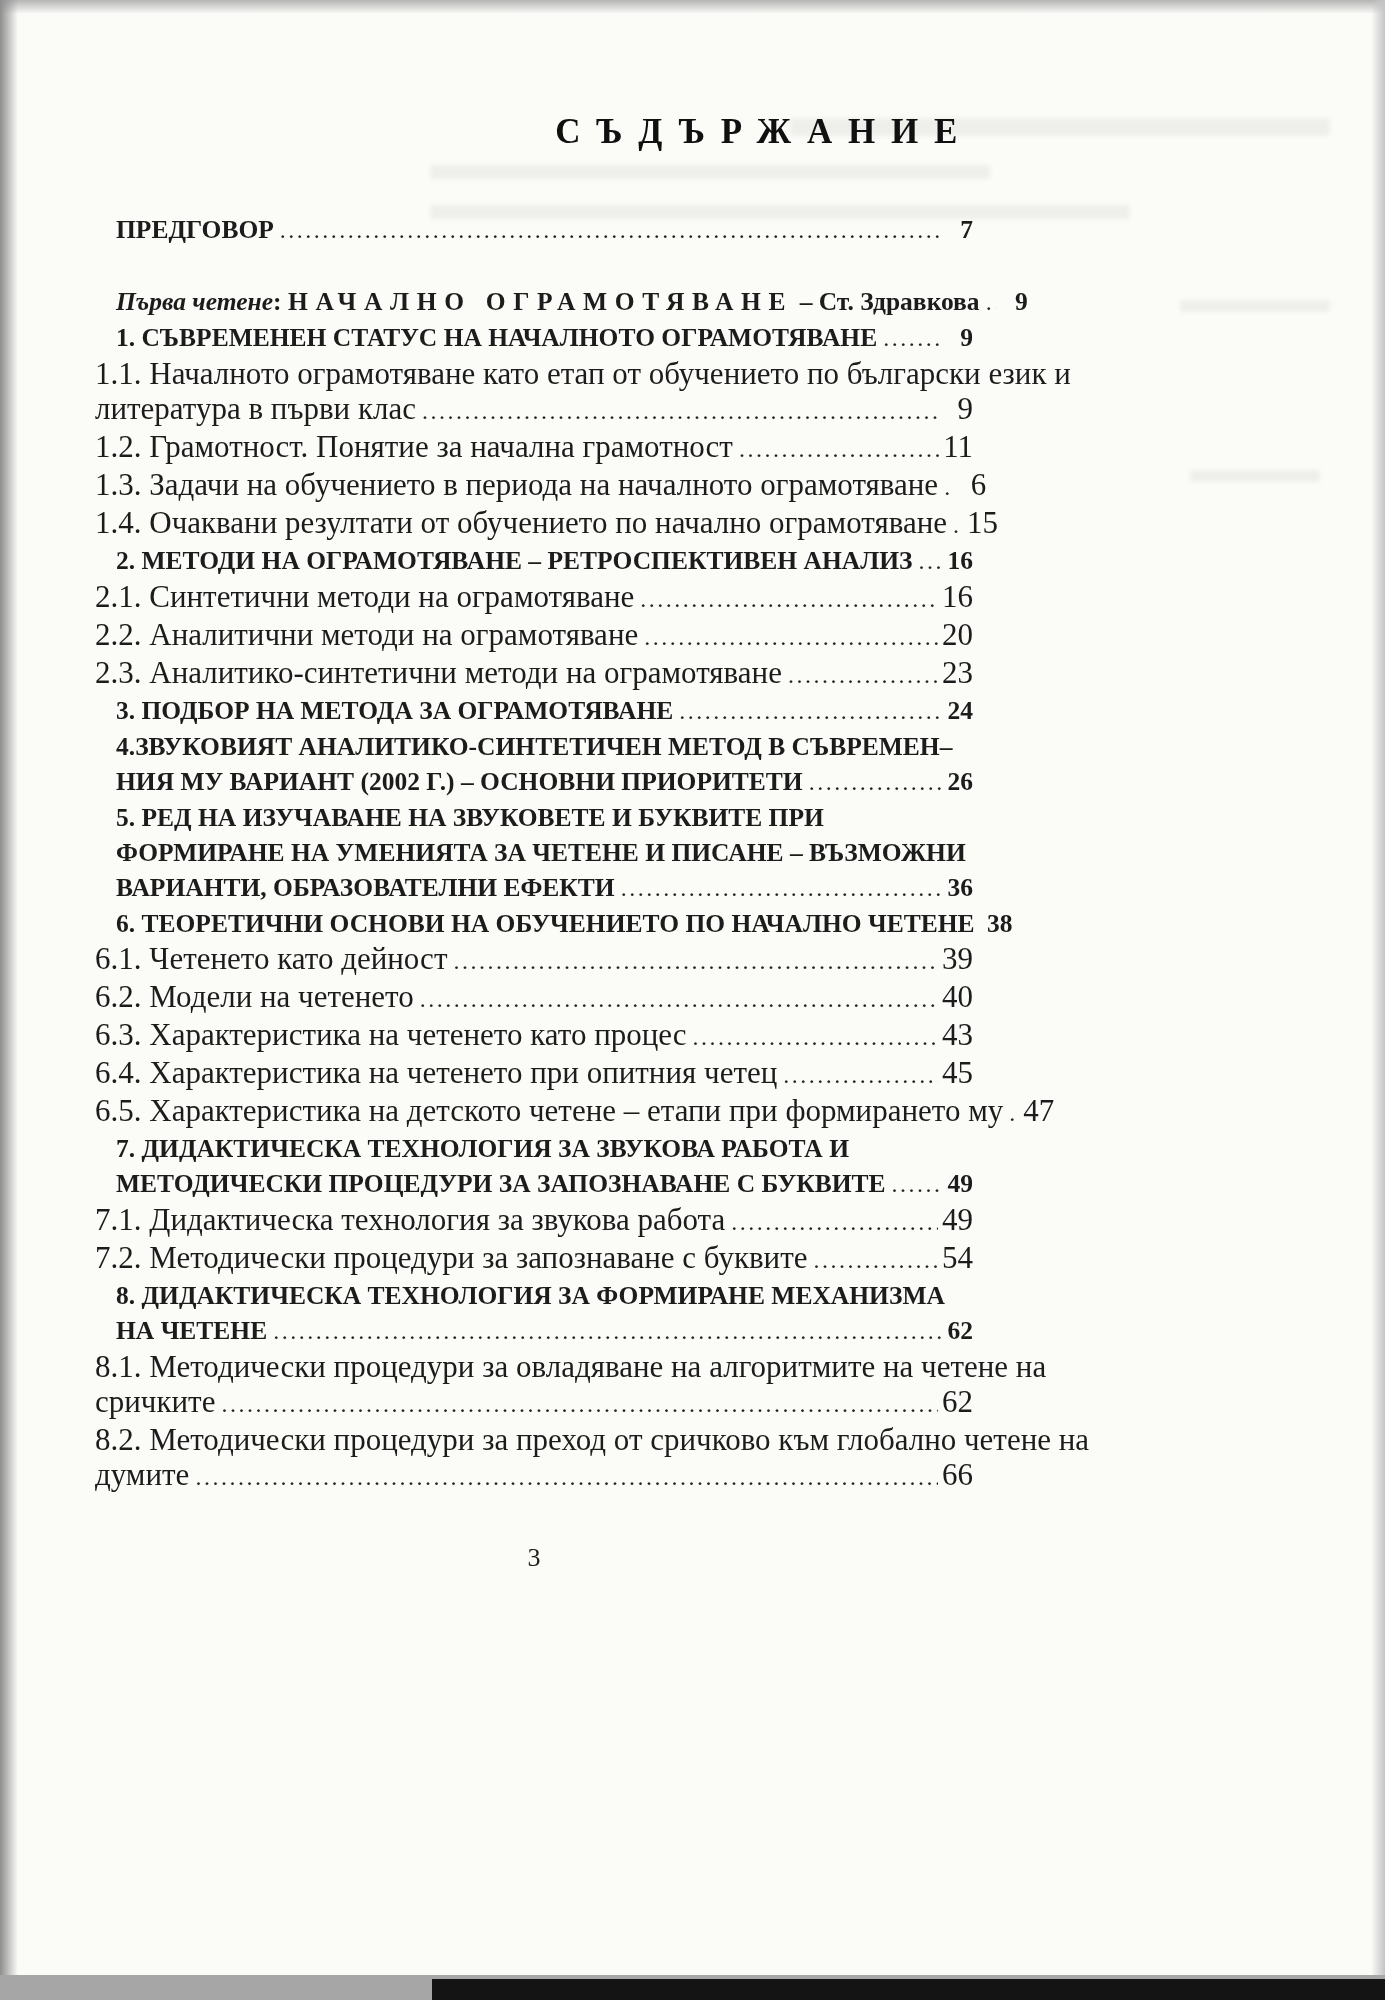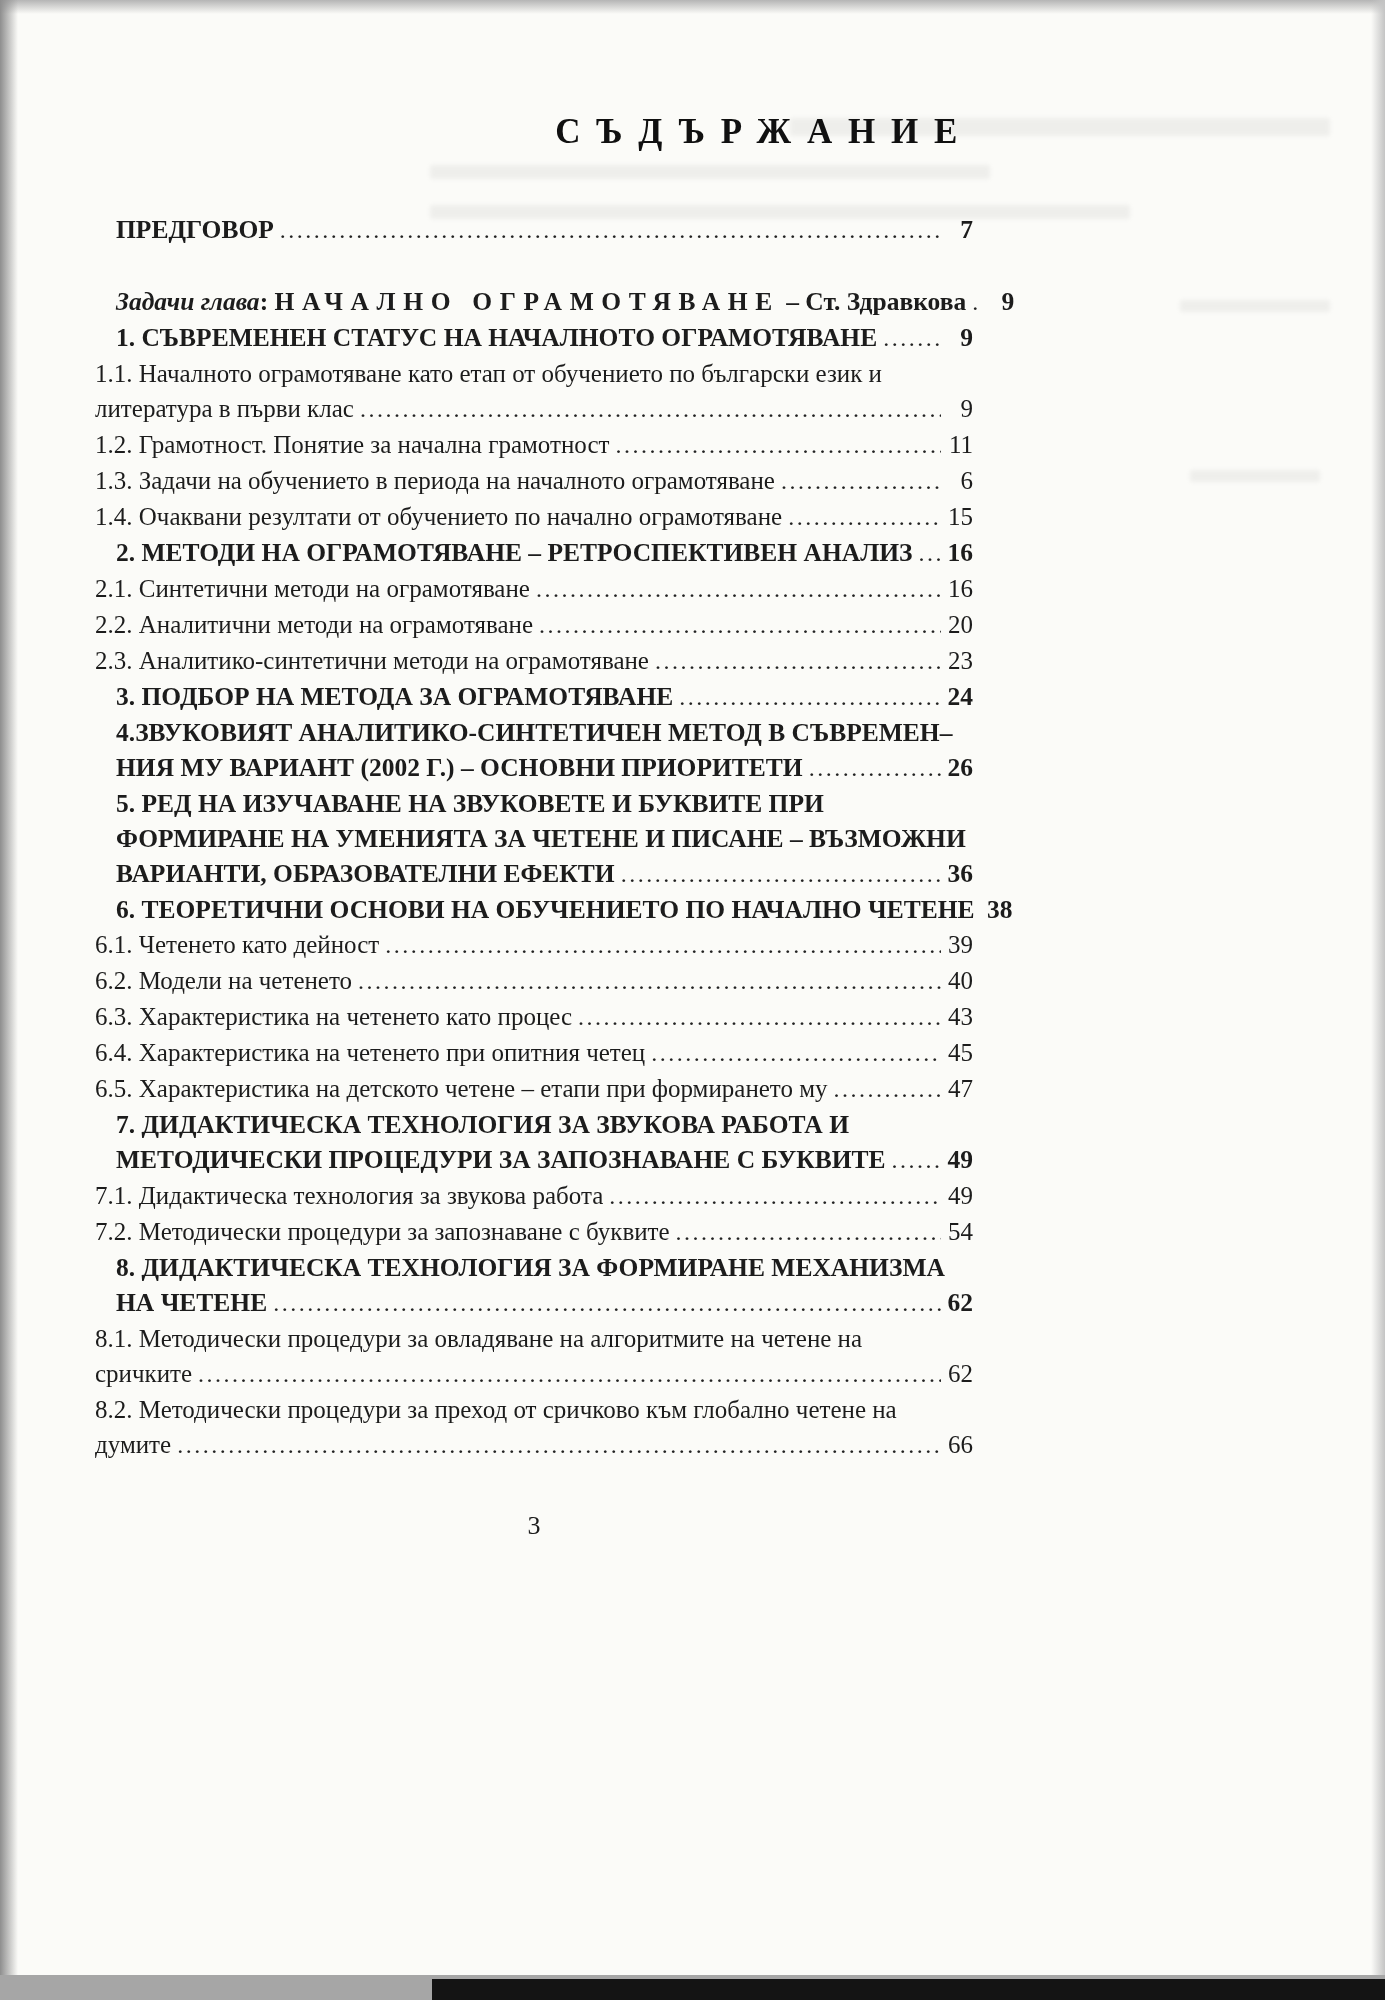--- a/index.html
+++ b/index.html
@@ -18,21 +18,21 @@
   .strip-gray { position:absolute; left:0; right:0; bottom:0; height:25px; background:#a6a6a6; }
   .strip-dark { position:absolute; left:432px; right:0; bottom:0; height:21px; background:#141414; }
   .ghost { position:absolute; background:#8c8c8c; opacity:0.11; filter:blur(2px); border-radius:2px; }
 
   
   .content { position:absolute; left:95px; top:0; width:878px; color:#1c1c1c; }
   h1.title {
     margin:112px 0 0 0; text-align:right; color:#101010;
     font-size:35px; font-weight:bold; letter-spacing:0.45em; text-indent:0.45em;
   }
-  .toc-line { display:flex; align-items:baseline; font-size:25px; line-height:35px; }
+  .toc-line { display:flex; align-items:baseline; font-size:31px; line-height:35px; }
   .toc-line.bold { font-weight:bold; font-size:25.5px;margin-left:21px; }
   .t { white-space:pre; }
   .leader { flex:1 1 0; min-width:10px; overflow:hidden; white-space:nowrap;
             font-weight:normal; margin:0 4px 0 6px; }
   .leader::after {
     content:"........................................................................................................................................................................";
     letter-spacing:2.5px; font-size:24px; color:#222;
   }
   .pg { white-space:nowrap; min-width:28px; text-align:right; }
   .pg.gap { margin-left:auto; padding-left:10px; }
@@ -57,21 +57,21 @@
 
     <h1 class="title">СЪДЪРЖАНИЕ</h1>
 
     <div class="toc-line bold foreword">
       <span class="t">ПРЕДГОВОР</span>
       <span class="leader"></span>
       <span class="pg">7</span>
     </div>
 
     <div class="toc-line bold chapter">
-      <span class="t"><i>Задачи глава</i><span>: </span><span class="sp">НАЧАЛНО ОГРАМОТЯВАНЕ</span><span> – Ст. Здравкова</span></span>
+      <span class="t"><i>Първа четене</i><span>: </span><span class="sp">НАЧАЛНО ОГРАМОТЯВАНЕ</span><span> – Ст. Здравкова</span></span>
       <span class="leader"></span>
       <span class="pg">9</span>
     </div>
 
     <div id="toc-list">
         <div class="toc-line bold">
           <span class="t">1. СЪВРЕМЕНЕН СТАТУС НА НАЧАЛНОТО ОГРАМОТЯВАНЕ</span>
           <span class="leader"></span>
           <span class="pg">9</span>
         </div>

